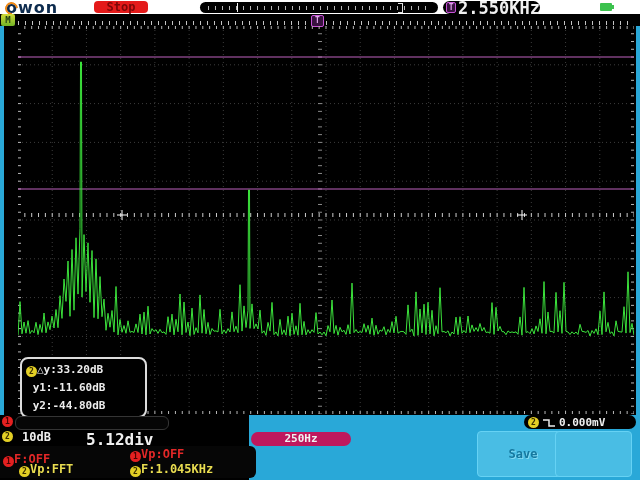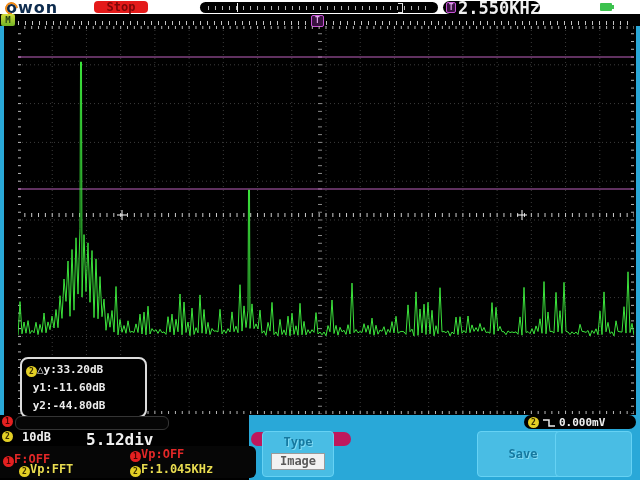--- a/index.html
+++ b/index.html
@@ -608,22 +608,18 @@
       <span class="badge red">1</span><span class="fv-red">Vp:OFF</span>
     </div>
     <div class="fv-item" style="left:19px;top:16px;">
       <span class="badge yellow">2</span><span class="fv-yellow">Vp:FFT</span>
     </div>
     <div class="fv-item" style="left:130px;top:16px;">
       <span class="badge yellow">2</span><span class="fv-yellow">F:1.045KHz</span>
     </div>
   </div>
 
-  <div class="menu-panel type-panel">
-    <div class="type-label">Type</div>
-    <div class="type-value">Image</div>
-  </div>
   <div class="menu-panel save-panel">
     <span class="save-label">Save</span>
   </div>
   <div class="menu-panel blank-panel"></div>
 
 </div>
 
 </body></html>

